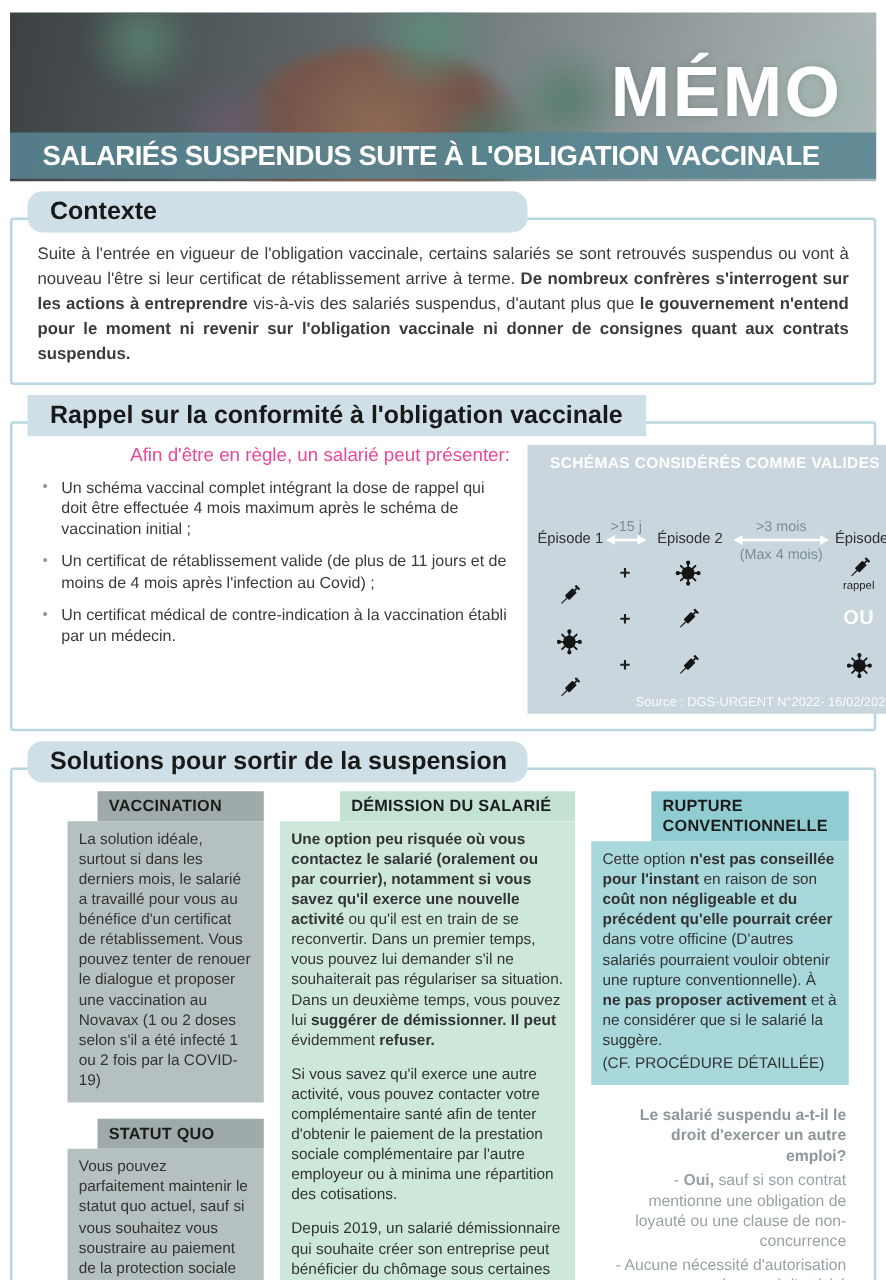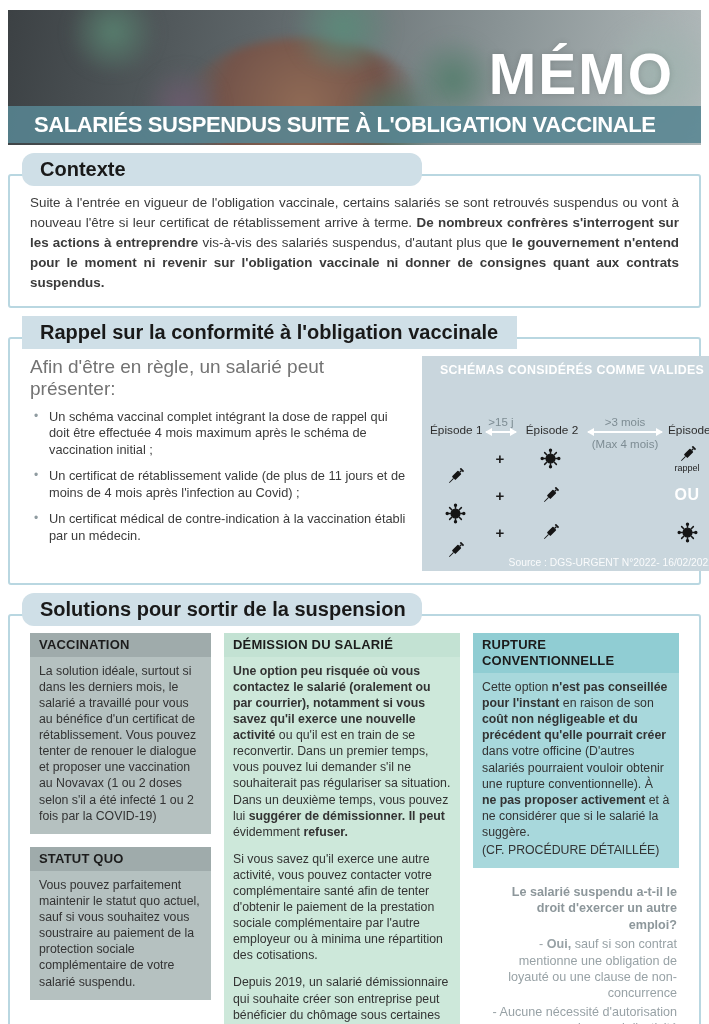--- a/index.html
+++ b/index.html
@@ -30,21 +30,21 @@
     padding:5px 0 5px 18px;position:relative;z-index:2;margin-bottom:-12px;box-sizing:border-box;}
   .w400{width:400px;border-radius:12px;} .w495{width:495px;}
   .sec-box{border:2px solid #b9d7e1;border-radius:3px;margin:0 8px;background:#fff;
     padding:17px 20px 12px;position:relative;z-index:1;}
 
   .ctx-p{font-size:13.4px;line-height:1.5;color:#3b3b3b;text-align:justify;}
 
   
   .rap-flex{display:flex;gap:14px;align-items:flex-start;}
   .rap-left{width:378px;flex:0 0 auto;}
-  .rap-intro{color:#737373;font-size:19px;margin:0 0 9px;}
+  .rap-intro{color:#ec4899;font-size:15px;margin:0 0 9px;text-align:right;}
   ul.rap-list{list-style:none;margin:0;padding:0;}
   ul.rap-list li{position:relative;padding-left:19px;font-size:12.8px;line-height:1.32;color:#3b3b3b;margin-bottom:9px;}
   ul.rap-list li::before{content:"•";position:absolute;left:4px;top:0;color:#8f9ba0;font-size:12px;}
 
   .schema{flex:1;background:#c9d6dd;padding:7px 8px 20px;position:relative;min-height:130px;}
   .schema-title{color:#fff;font-weight:bold;text-align:center;font-size:12.4px;letter-spacing:.3px;margin-bottom:4px;}
   .s-row{display:flex;align-items:center;}
   .s-head{align-items:flex-end;margin-bottom:2px;}
   .sc1{width:50px;margin-top:36px;} .sc2{width:40px;} .sc3{width:60px;} .sc4{width:84px;} .sc5{width:46px;}
   .sc{text-align:center;flex:0 0 auto;}
@@ -60,23 +60,23 @@
   .icon-row{height:37px;}
   .plus{font-size:15px;color:#1e1e1e;font-weight:bold;}
   .rappel-lbl{font-size:9px;color:#1e1e1e;line-height:1;margin-top:-2px;}
   .ou{color:#fff;font-weight:bold;font-size:16px;letter-spacing:.5px;}
   .src{position:absolute;right:8px;bottom:3px;color:rgba(255,255,255,.9);font-size:10.3px;}
 
   svg.ic{display:inline-block;vertical-align:middle;}
 
   
   .sol-grid{display:grid;grid-template-columns:181px 1fr 206px;gap:13px;align-items:start;}
-  .card .card-title{padding:4px 9px;font-weight:bold;font-size:13px;color:#1c1c1c;letter-spacing:.2px;line-height:1.25;}
+  .card .card-title{padding:4px 9px;font-weight:bold;font-size:13px;color:#1c1c1c;letter-spacing:.2px;line-height:1.25;margin-left:48px;}
   .card .card-body{padding:6px 9px 10px;font-size:12.3px;line-height:1.31;color:#333;}
-  .gray .card-title{background:#9fabab;}  .gray .card-body{background:#b5c1c0;}
+  .gray .card-title{background:#9fabab;}  .gray .card-body{background:#b5c1c0;margin-left:24px;}
   .green .card-title{background:#c3e2d3;} .green .card-body{background:#cde8da;}
   .teal .card-title{background:#90cdd3;}  .teal .card-body{background:#a8d8dc;}
   .card + .card{margin-top:13px;}
   .dem-p + .dem-p{margin-top:11px;}
   .cf-line{margin-top:2px;}
   .qa{margin-top:16px;text-align:right;color:#98a2a6;font-size:12.6px;line-height:1.3;padding:0 2px 0 18px;}
   .qa-q{font-weight:bold;color:#8d979b;margin-bottom:3px;}
   .qa-item{margin-top:2px;}
 </style>
 </head>

